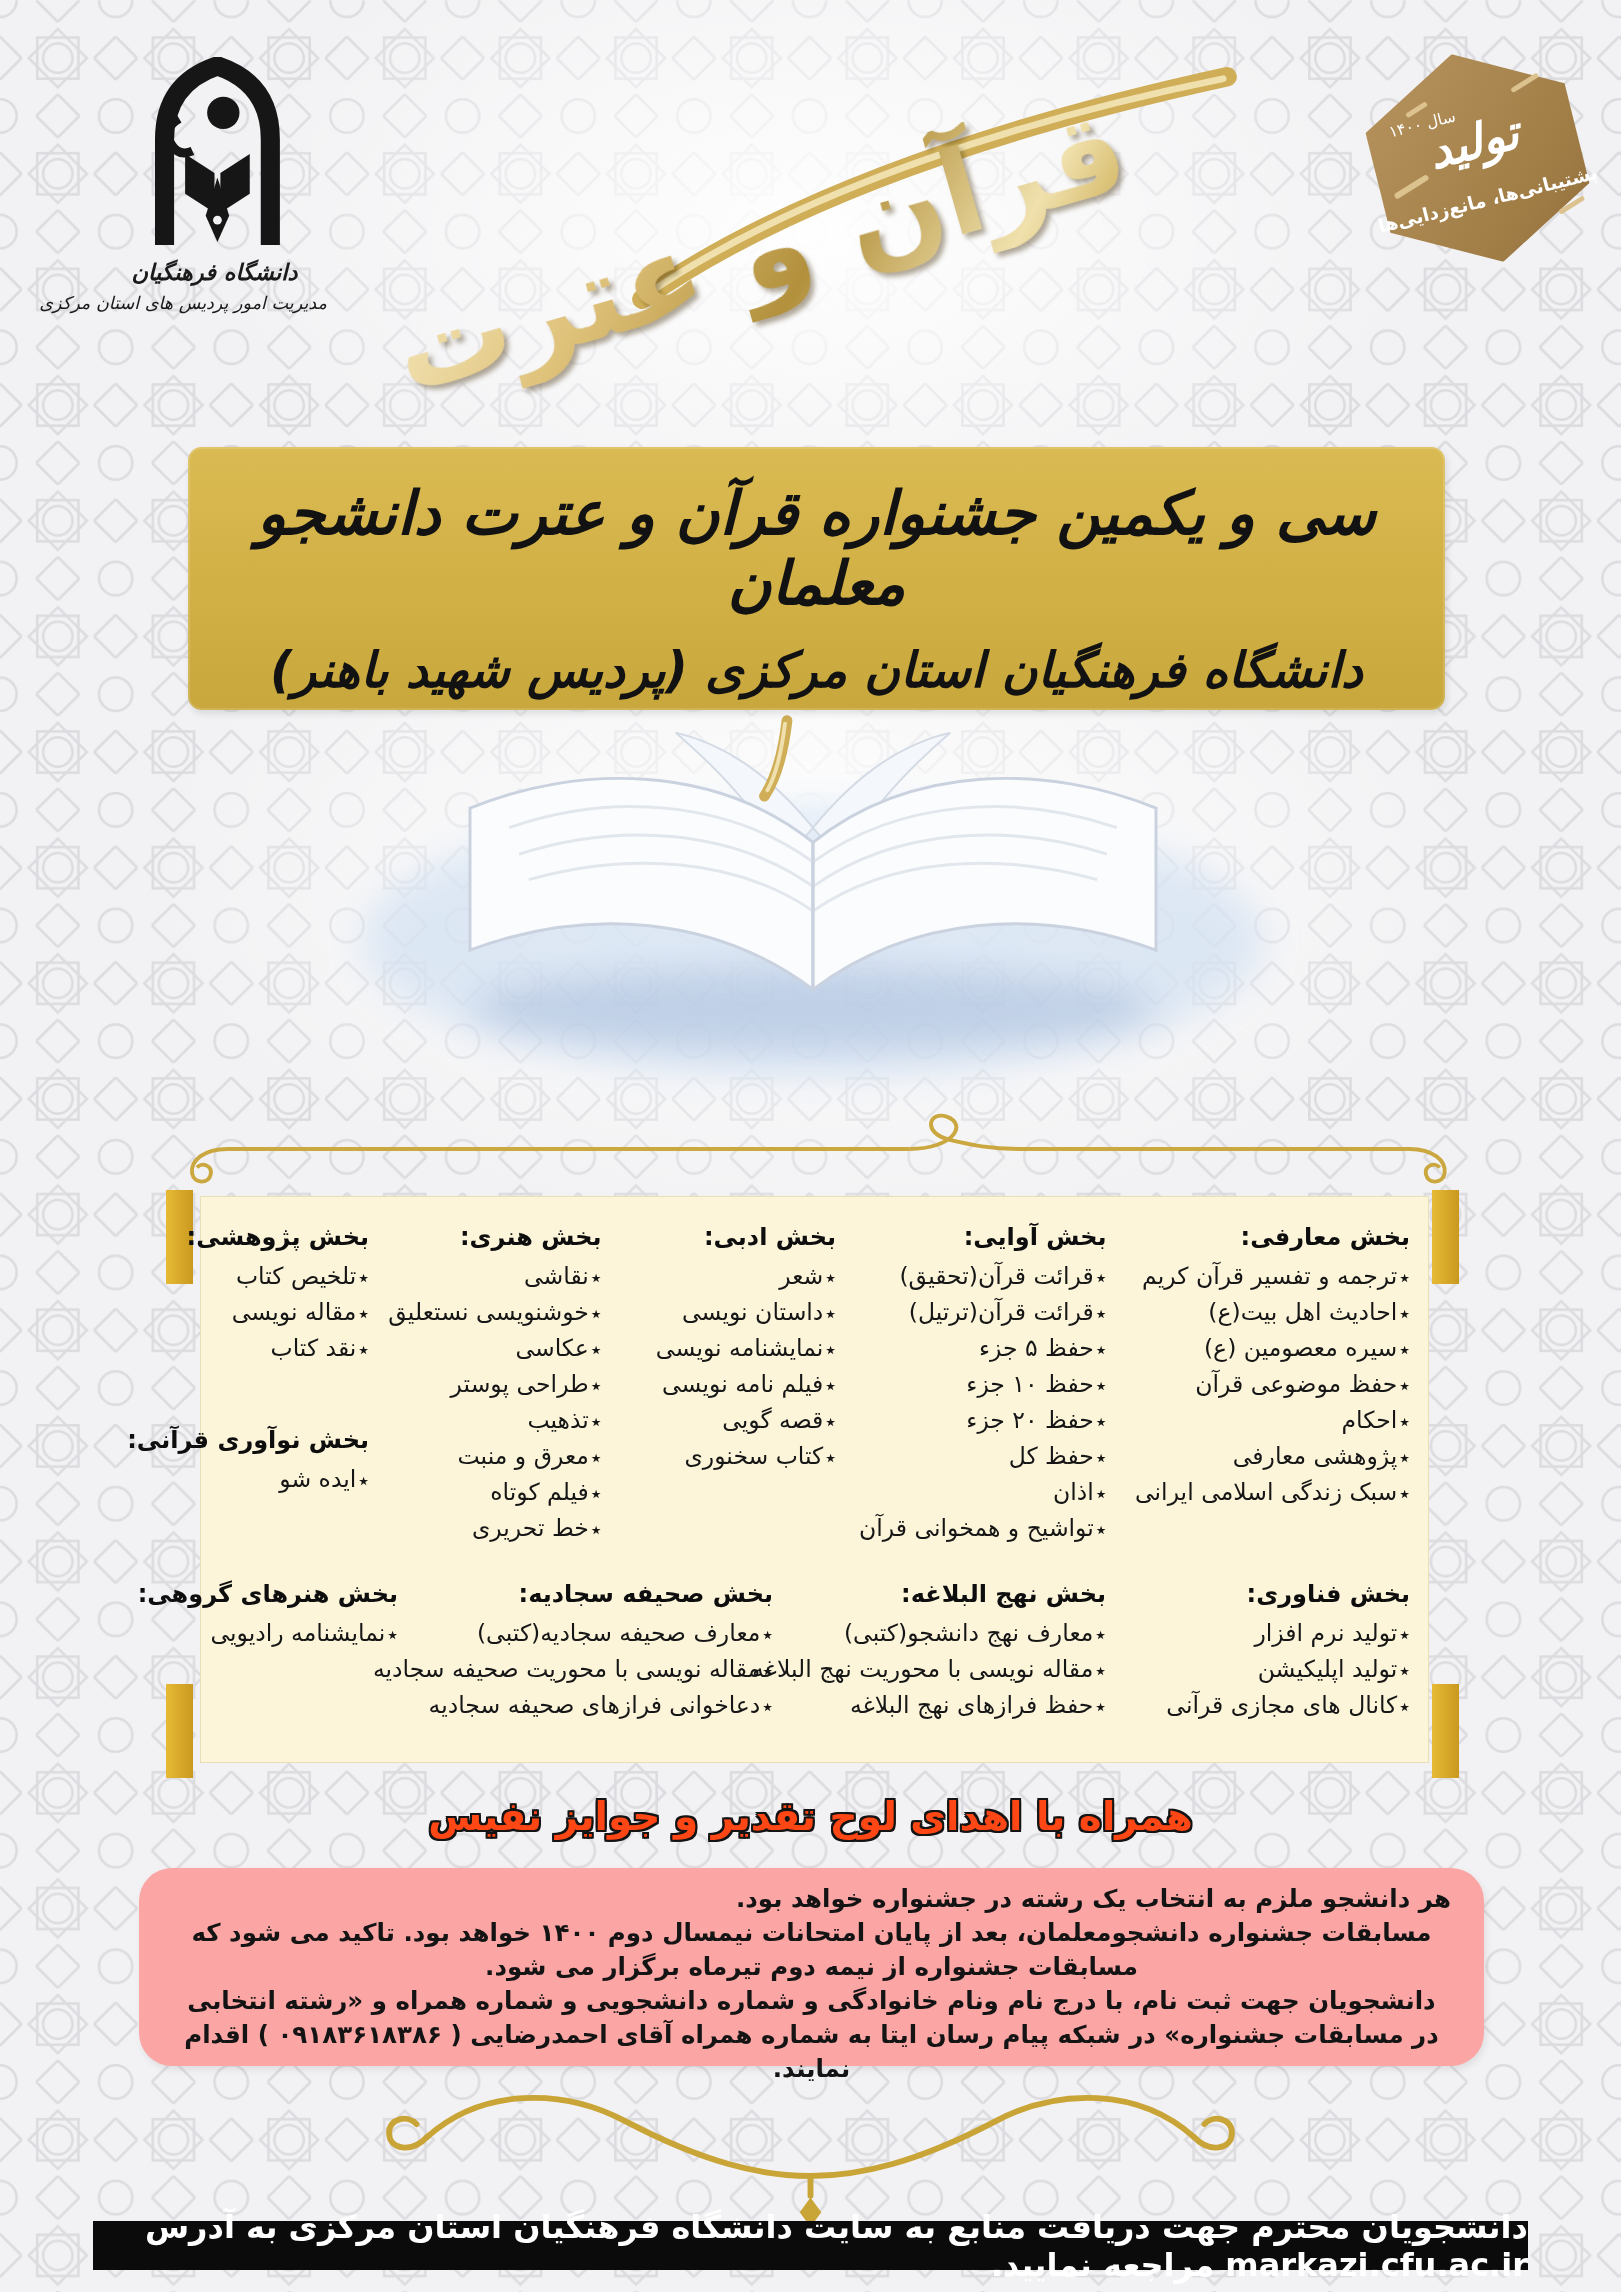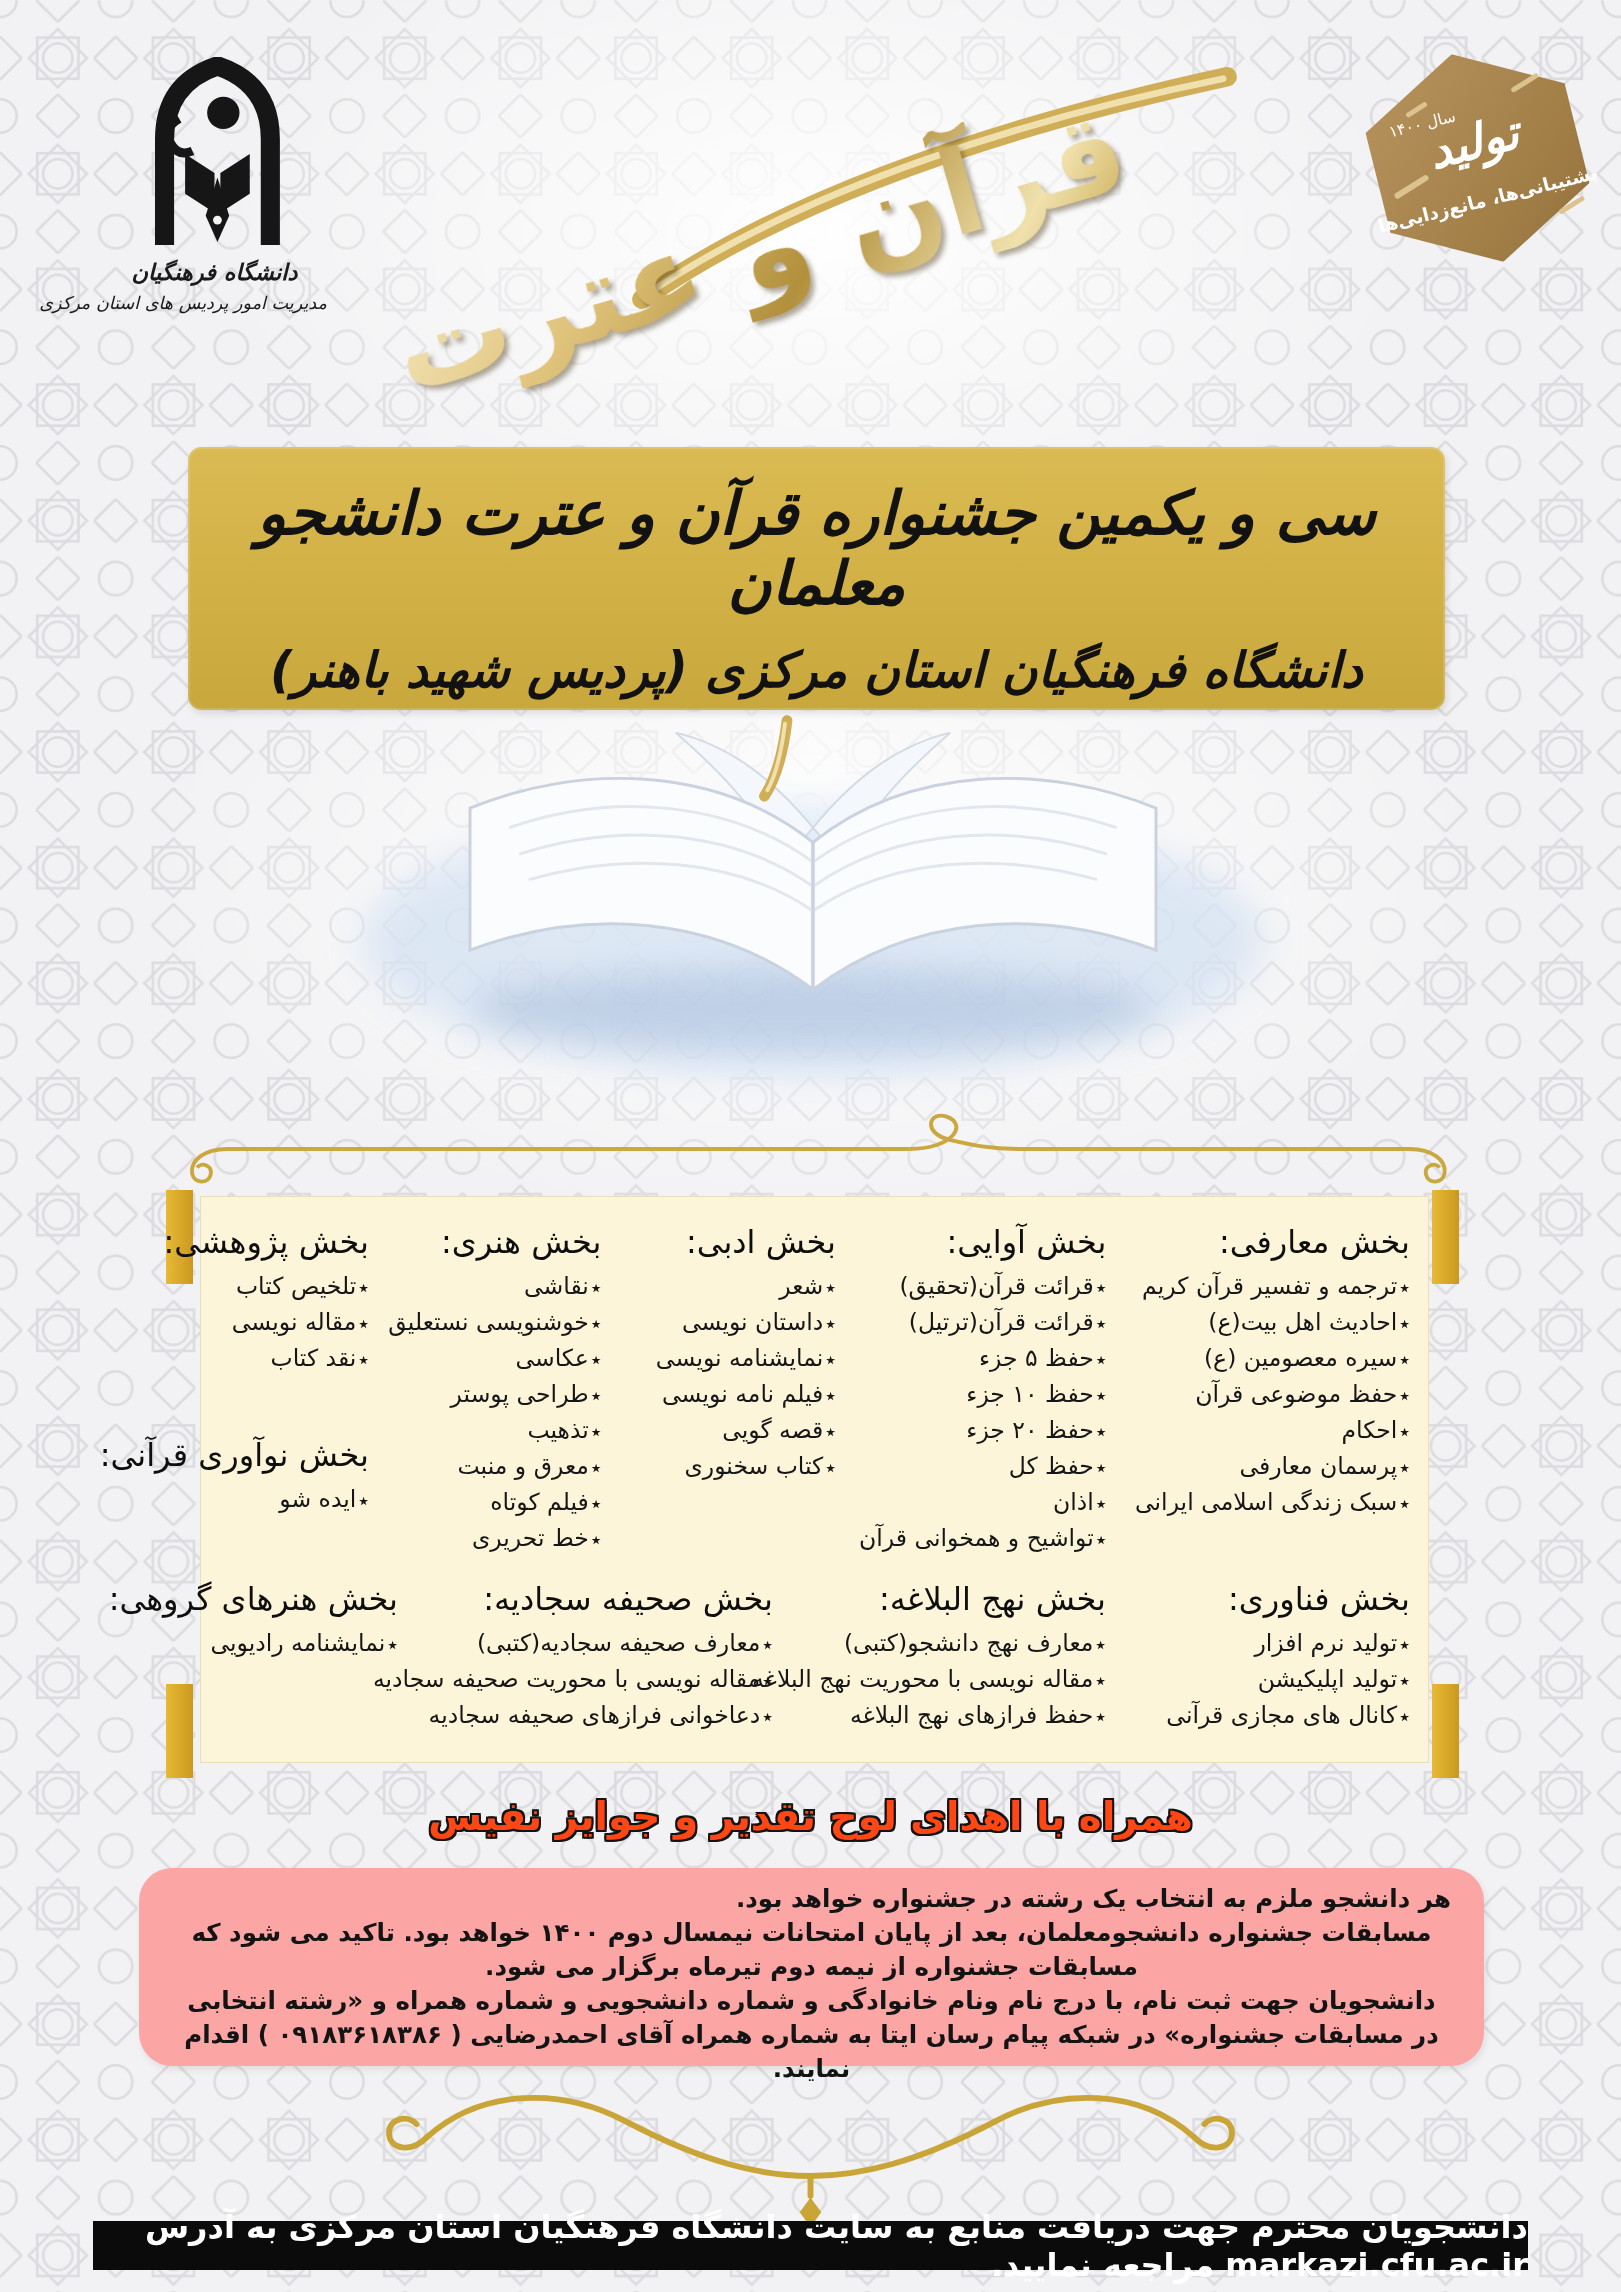--- a/index.html
+++ b/index.html
@@ -63,21 +63,21 @@
   .col{flex:0 0 auto;text-align:right;direction:rtl;}
   .row1 .col:nth-child(1){width:296px}
   .row1 .col:nth-child(2){width:263px}
   .row1 .col:nth-child(3){width:227px}
   .row1 .col:nth-child(4){width:225px}
   .row1 .col:nth-child(5){width:149px}
   .row2 .col:nth-child(1){width:294px}
   .row2 .col:nth-child(2){width:323px}
   .row2 .col:nth-child(3){width:365px}
   .row2 .col:nth-child(4){width:178px}
-  .sec-title{font-size:32px;font-weight:normal;color:#0e0e0e;margin-bottom:7.8px;white-space:nowrap;}
+  .sec-title{font-size:24px;font-weight:bold;color:#0e0e0e;margin-bottom:7.8px;white-space:nowrap;}
   .sec-item{font-size:23.5px;color:#161616;line-height:35px;white-space:nowrap;}
   .bullet{font-size:19.6px;margin-left:2px;}
   .sub-block{margin-top:59px;}
 
   
   .prizes{left:0;top:1794px;width:1621px;text-align:center;direction:rtl;
           font-size:39px;font-weight:800;color:#ff4715;
           text-shadow:2px 0 0 #141414,-2px 0 0 #141414,0 2px 0 #141414,0 -2px 0 #141414,
                       2px 2px 0 #141414,-2px -2px 0 #141414,2px -2px 0 #141414,-2px 2px 0 #141414;}
 
@@ -208,21 +208,21 @@
 
   <div class="abs row row1">
       <div class="col">
         <div class="block">
           <div class="sec-title">بخش معارفی:</div>
           <div class="sec-item"><span class="bullet">٭</span><span>ترجمه و تفسیر قرآن کریم</span></div>
           <div class="sec-item"><span class="bullet">٭</span><span>احادیث اهل بیت(ع)</span></div>
           <div class="sec-item"><span class="bullet">٭</span><span>سیره معصومین (ع)</span></div>
           <div class="sec-item"><span class="bullet">٭</span><span>حفظ موضوعی قرآن</span></div>
           <div class="sec-item"><span class="bullet">٭</span><span>احکام</span></div>
-          <div class="sec-item"><span class="bullet">٭</span><span>پرسمان معارفی</span></div>
+          <div class="sec-item"><span class="bullet">٭</span><span>پژوهشی معارفی</span></div>
           <div class="sec-item"><span class="bullet">٭</span><span>سبک زندگی اسلامی ایرانی</span></div>
         </div>
       </div>
       <div class="col">
         <div class="block">
           <div class="sec-title">بخش آوایی:</div>
           <div class="sec-item"><span class="bullet">٭</span><span>قرائت قرآن(تحقیق)</span></div>
           <div class="sec-item"><span class="bullet">٭</span><span>قرائت قرآن(ترتیل)</span></div>
           <div class="sec-item"><span class="bullet">٭</span><span>حفظ ۵ جزء</span></div>
           <div class="sec-item"><span class="bullet">٭</span><span>حفظ ۱۰ جزء</span></div>

